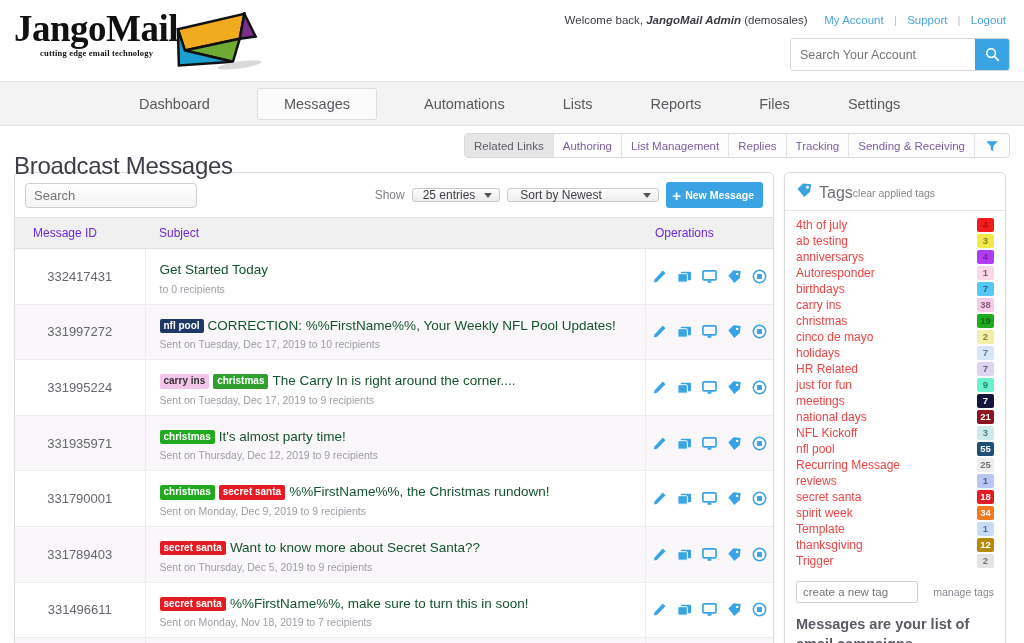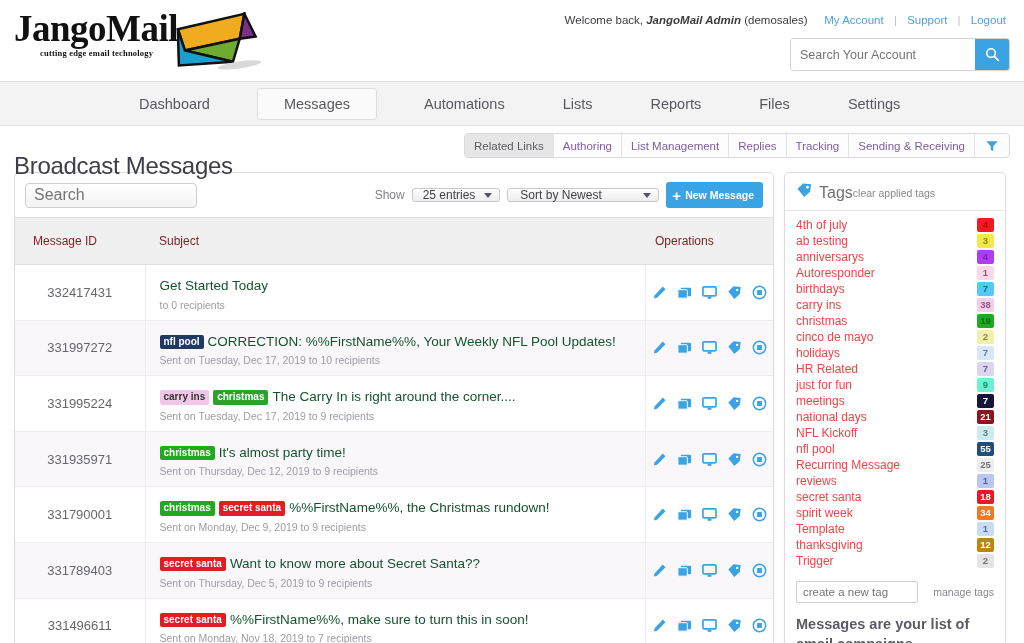--- a/index.html
+++ b/index.html
@@ -129,21 +129,21 @@
     height: 44px; display: flex; align-items: center;
     padding: 0 10px; position: relative;
   }
   .tbl-search {
     display: flex; height: 25px; width: 172px;
     border: 1px solid #cfcfcf; border-radius: 4px; overflow: hidden;
     background: linear-gradient(#fff,#f3f3f3);
   }
   .tbl-search input {
     flex: 1; border: 0; outline: none; padding: 0 8px;
-    font-size: 16px; color: #9a9aa2; background: transparent;
+    font-size: 13px; color: #9a9aa2; background: transparent;
     font-family: "Liberation Sans", sans-serif;
   }
   .tb-right {
     position: absolute; right: 10px; top: 9px;
     display: flex; align-items: center; gap: 7px;
   }
   .showlabel { font-size: 12px; color: #80808a; }
   .selwrap {
     position: relative; height: 14px;
     border: 1px solid #c9c9c9; border-radius: 3px;
@@ -169,22 +169,22 @@
     padding: 0 9px 0 6px; cursor: pointer;
     display: flex; align-items: center; gap: 4px;
     font-family: "Liberation Sans", sans-serif;
   }
   .plus { font-size: 15px; line-height: 1; font-weight: bold; }
 
   
   table.msgs { width: 100%; border-collapse: collapse; table-layout: fixed; }
   table.msgs thead th {
     background: #f0f0f0;
-    font-size: 12px; font-weight: normal; color: #7f1d1d;
-    text-align: left; padding: 16px 0;
+    font-size: 12px; font-weight: normal; color: #6d28d9;
+    text-align: left; padding: 8px 0;
     border-top: 1px solid #e0e0e0; border-bottom: 1px solid #e0e0e0;
   }
   th.c-id   { width: 130px; padding-left: 18px !important; }
   th.c-sub  { padding-left: 14px !important; }
   th.c-ops  { width: 128px; padding-left: 10px !important; }
   table.msgs td { border-bottom: 1px solid #ededed; vertical-align: middle; }
   tr.row-alt td { background: #faf7fb; }
   td.c-id {
     width: 130px; text-align: center; font-size: 13px; color: #66666f;
     border-right: 1px solid #ededed;

